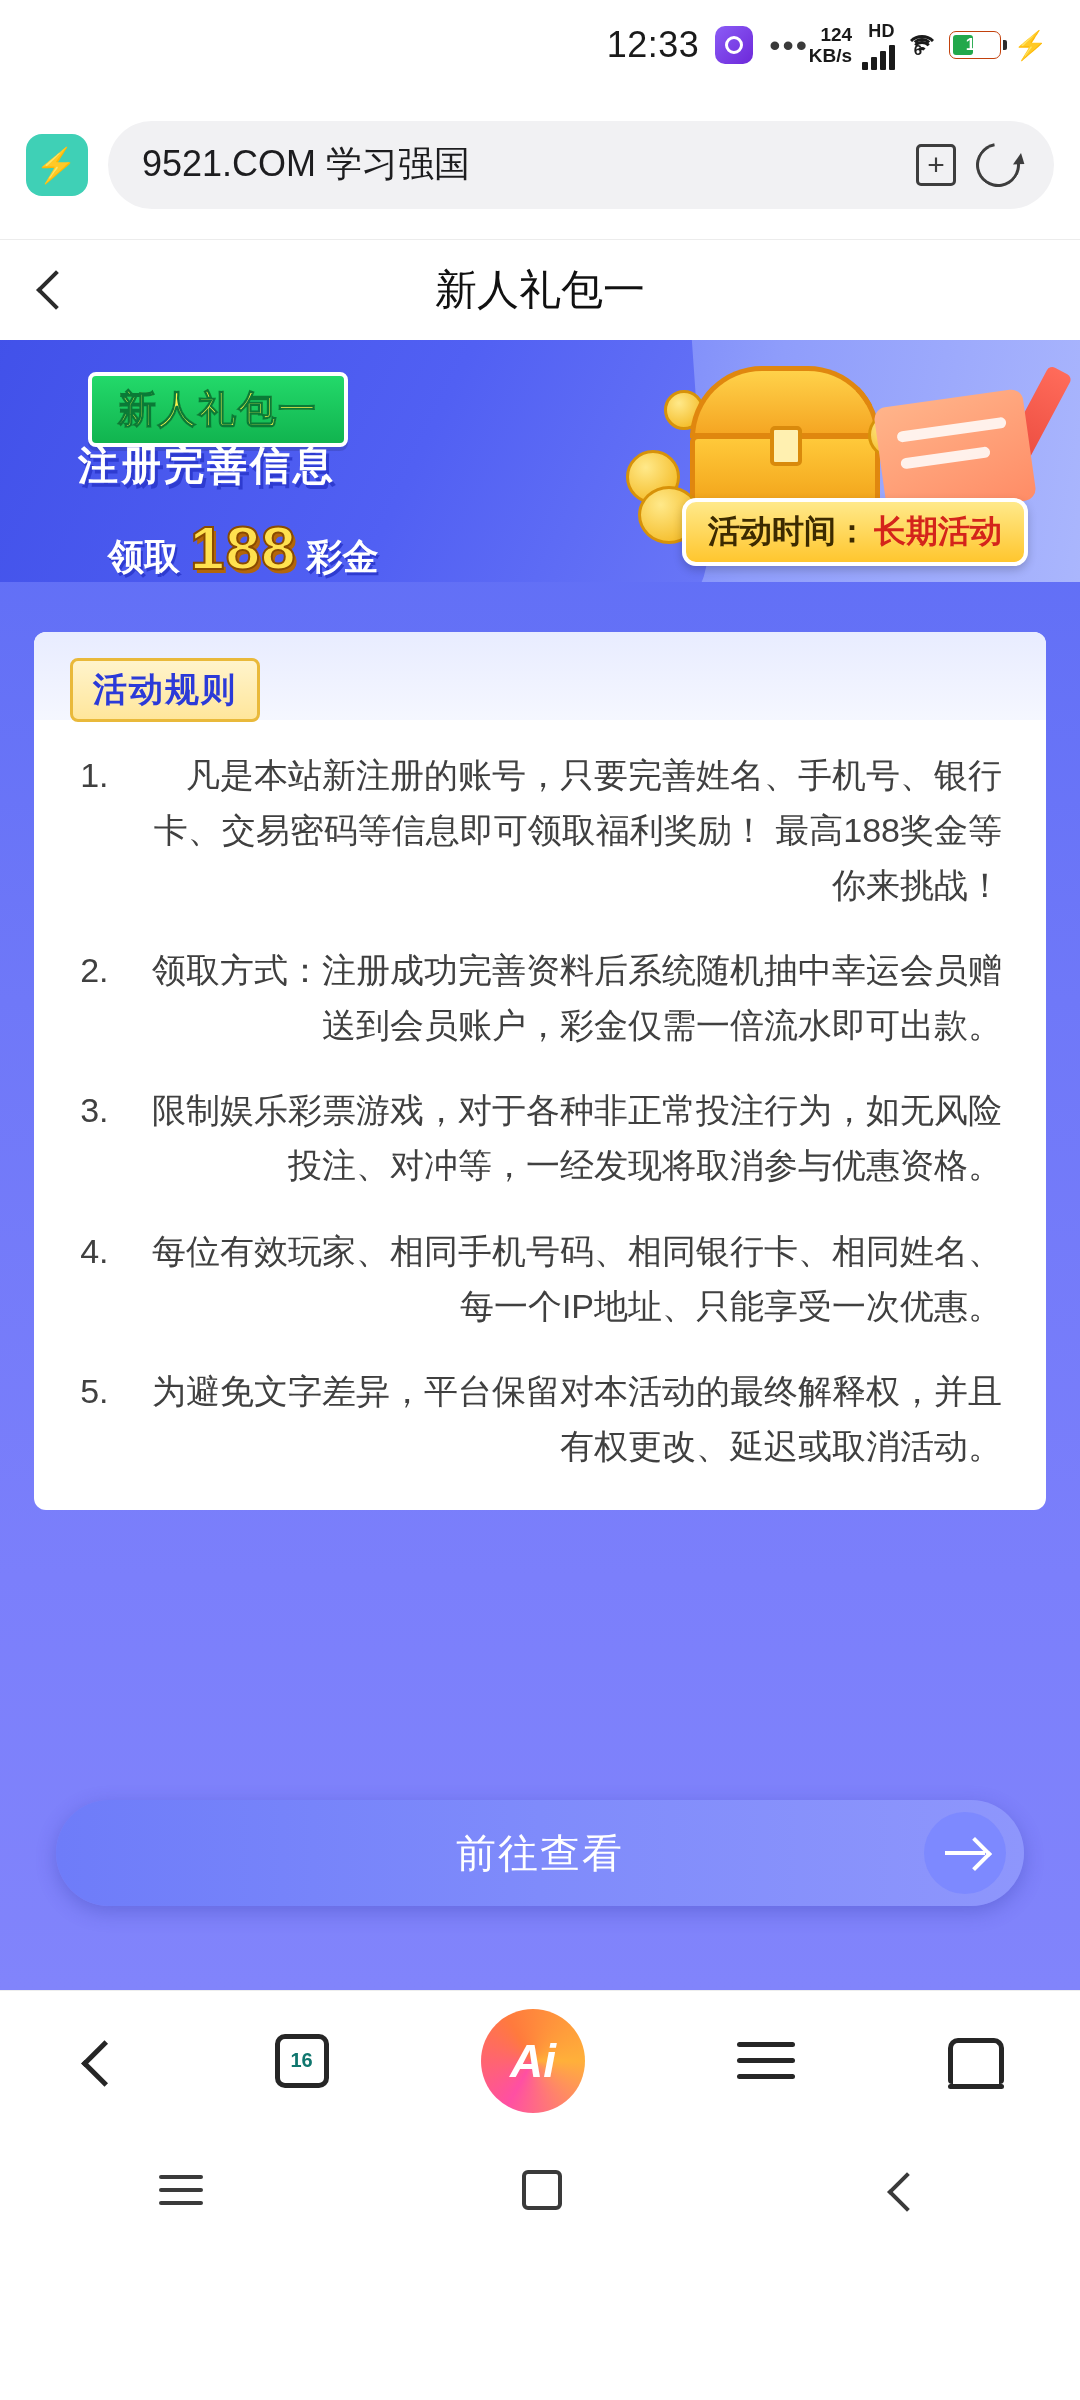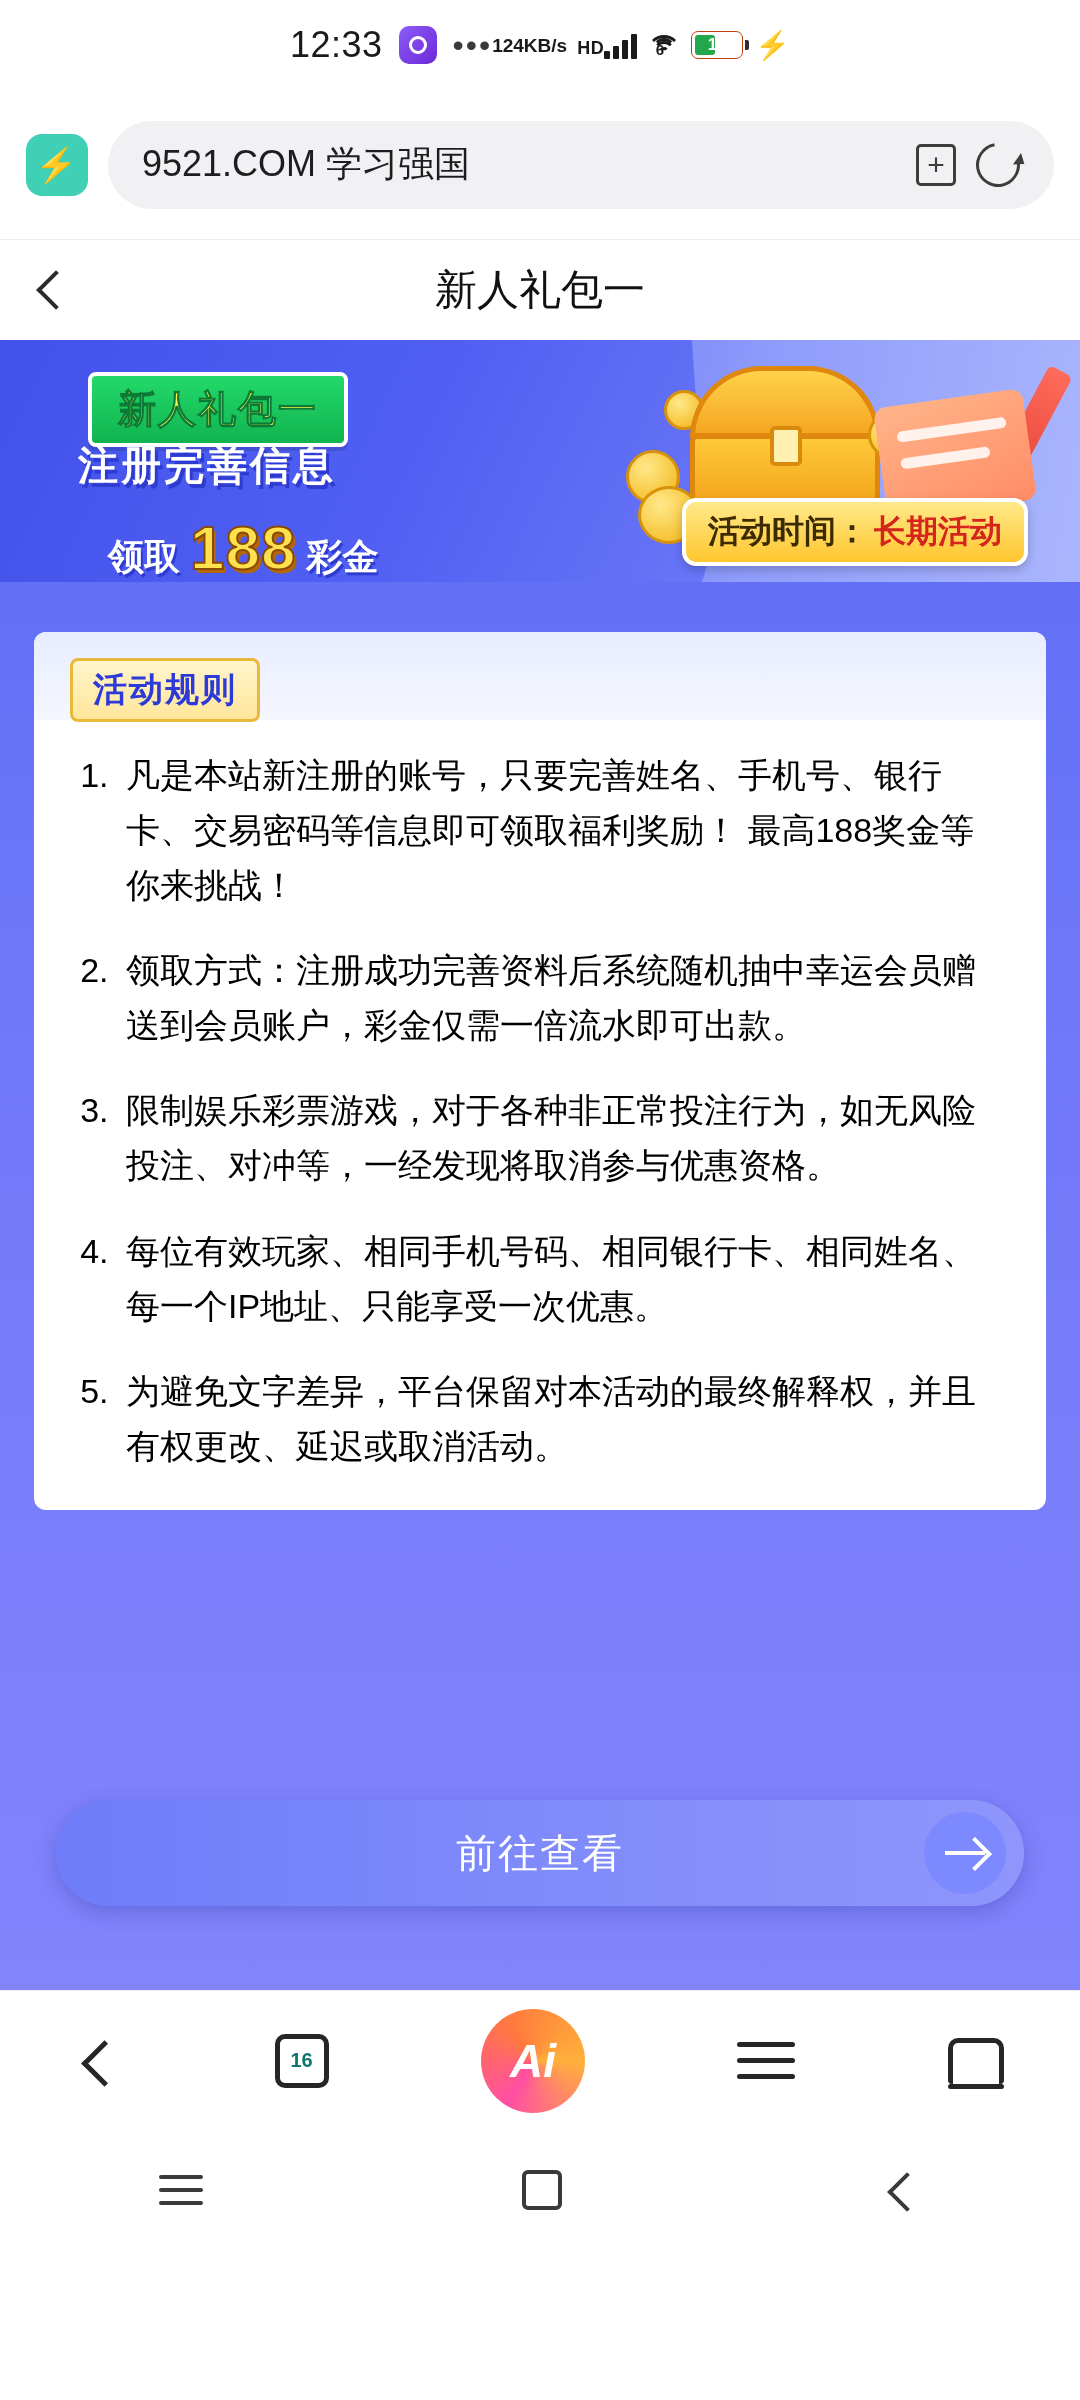--- a/index.html
+++ b/index.html
@@ -11,39 +11,39 @@
     overflow: hidden;
   }
   body { position: relative; }
 
   
   .statusbar {
     height: 90px;
     background: #ffffff;
     display: flex;
     align-items: center;
-    justify-content: center;
+    justify-content: flex-end;
     padding: 12px 32px;
   }
   .sb-left { display: flex; align-items: center; gap: 16px; }
   .sb-time { font-size: 36px; color: #1a1a1a; font-weight: 400; letter-spacing: 0.5px; }
   .sb-appicon {
     width: 38px; height: 38px; border-radius: 10px;
     background: linear-gradient(135deg,#8b5cf6,#6d28d9);
     display: flex; align-items: center; justify-content: center;
   }
   .sb-appicon .inner {
     width: 18px; height: 18px; border-radius: 50%;
     border: 3px solid #ffffff;
   }
   .sb-dots { font-size: 32px; color: #3a3a3a; letter-spacing: 2px; line-height: 10px; }
   .sb-right { display: flex; align-items: center; gap: 10px; }
   .sb-kbps { font-size: 19px; line-height: 21px; color: #1a1a1a; text-align: right; font-weight: 700; }
   .sb-hd { font-size: 18px; font-weight: 700; color: #1a1a1a; letter-spacing: 0.5px; }
-  .sb-stack { display: flex; flex-direction: row; align-items: flex-end; }
+  .sb-stack { display: flex; flex-direction: column; align-items: flex-end; }
   .bars { display: flex; align-items: flex-end; gap: 3px; height: 28px; }
   .bars i { display: block; width: 6px; background: #1a1a1a; border-radius: 1px; }
   .bars i:nth-child(1){height:8px}
   .bars i:nth-child(2){height:13px}
   .bars i:nth-child(3){height:19px}
   .bars i:nth-child(4){height:25px}
   .wifi { position: relative; width: 34px; height: 28px; }
   .wifi span {
     position: absolute; left: 50%; transform: translateX(-50%);
     border: 3.5px solid #1a1a1a; border-bottom-color: transparent;
@@ -225,21 +225,22 @@
   .rules-badge {
     position: absolute; left: 36px; top: 26px;
     background: linear-gradient(180deg,#fff4cc,#ffe69b);
     border: 3px solid #e9b93a; border-radius: 8px; padding: 6px 20px;
   }
   .rules-badge span {
     font-size: 34px; font-weight: 800; color: #2b3ad8; letter-spacing: 2px;
   }
   ol.rules {
     margin: 28px 44px 0 84px; padding: 0; list-style: decimal;
-    color: #000000;
+    color: #404040;
+    text-align: right;
   }
   ol.rules li {
     font-size: 34px; line-height: 1.62; margin-bottom: 30px;
     padding-left: 8px;
   }
   ol.rules li:last-child { margin-bottom: 0; }
 
   
   .cta {
     position: absolute; left: 56px; right: 56px; bottom: 84px;

